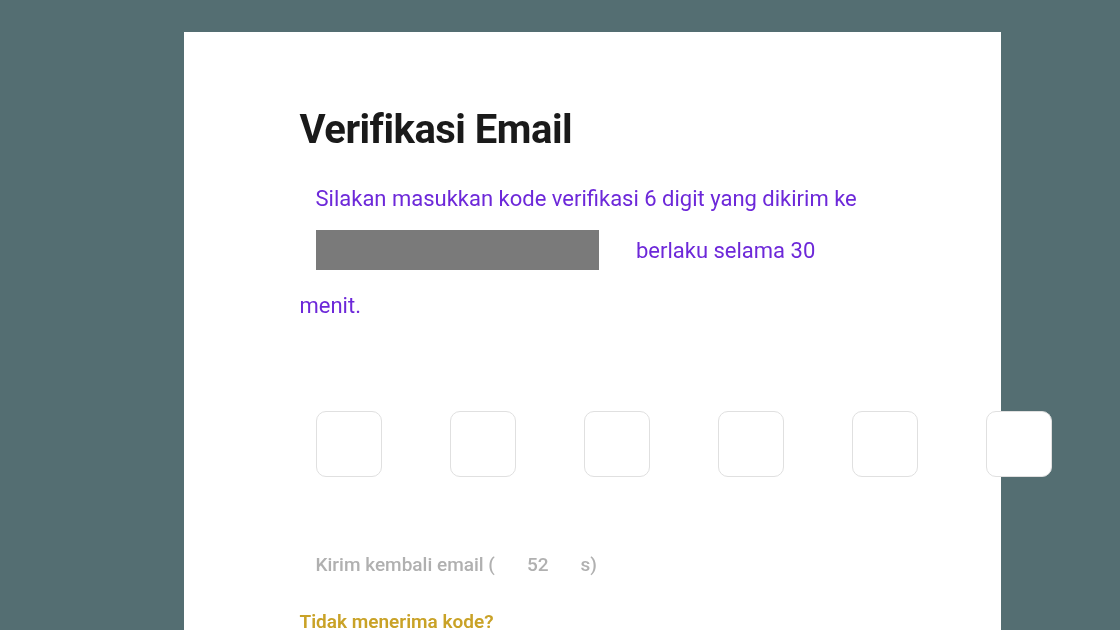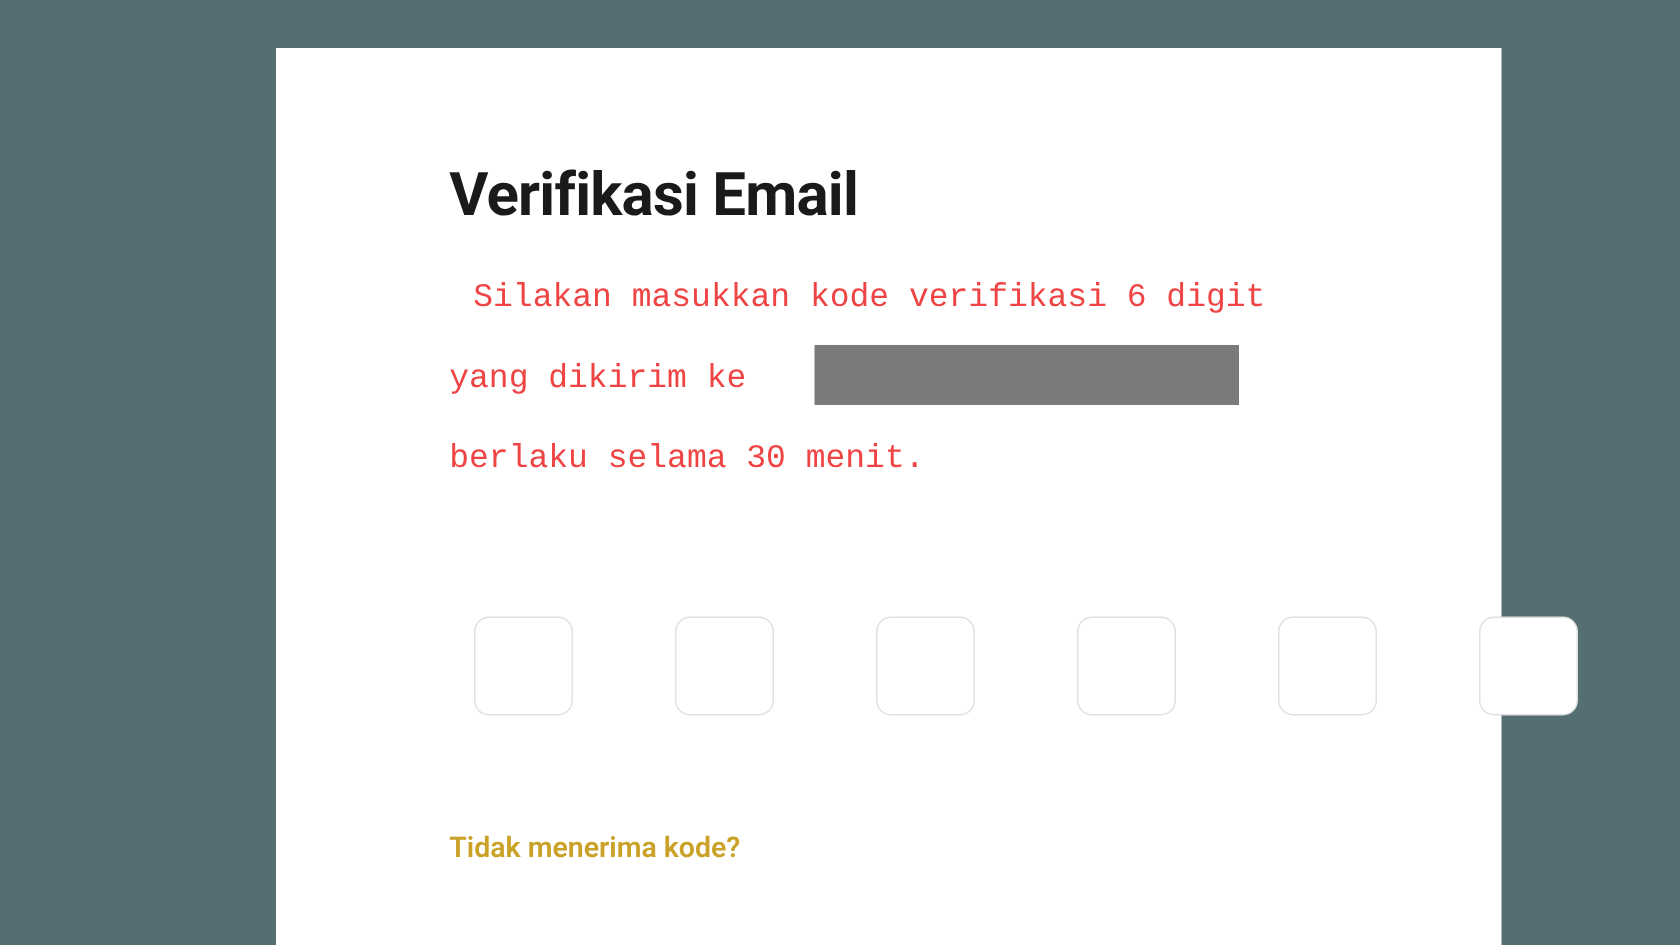--- a/index.html
+++ b/index.html
@@ -25,25 +25,24 @@
     }
     .title {
       font-size: 40px;
       font-weight: 700;
       color: #1a1a1a;
       letter-spacing: -0.5px;
       margin-bottom: 28px;
     }
     .description {
       font-size: 22px;
-      color: #ef4444;
+      color: #6d28d9;
       line-height: 1.6;
       margin-bottom: 72px;
       position: relative;
-      font-family: Liberation Mono, monospace;
     }
     .redacted {
       display: inline-block;
       background: #7a7a7a;
       height: 40px;
       width: 283px;
       vertical-align: middle;
       position: relative;
       top: -2px;
     }
@@ -97,16 +96,19 @@
 
   <div class="code-inputs">
     <input class="code-box" type="text" maxlength="1" value="" style="">
     <input class="code-box" type="text" maxlength="1" value="" style="">
     <input class="code-box" type="text" maxlength="1" value="" style="">
     <input class="code-box" type="text" maxlength="1" value="" style="">
     <input class="code-box" type="text" maxlength="1" value="" style="">
     <input class="code-box" type="text" maxlength="1" value="" style="">
   </div>
 
+  <div class="resend">
+    <span>Kirim kembali email (</span><span>52</span><span>s)</span>
+  </div>
 
   <a class="help-link">Tidak menerima kode?</a>
 
 </div>
 
 </body></html>

